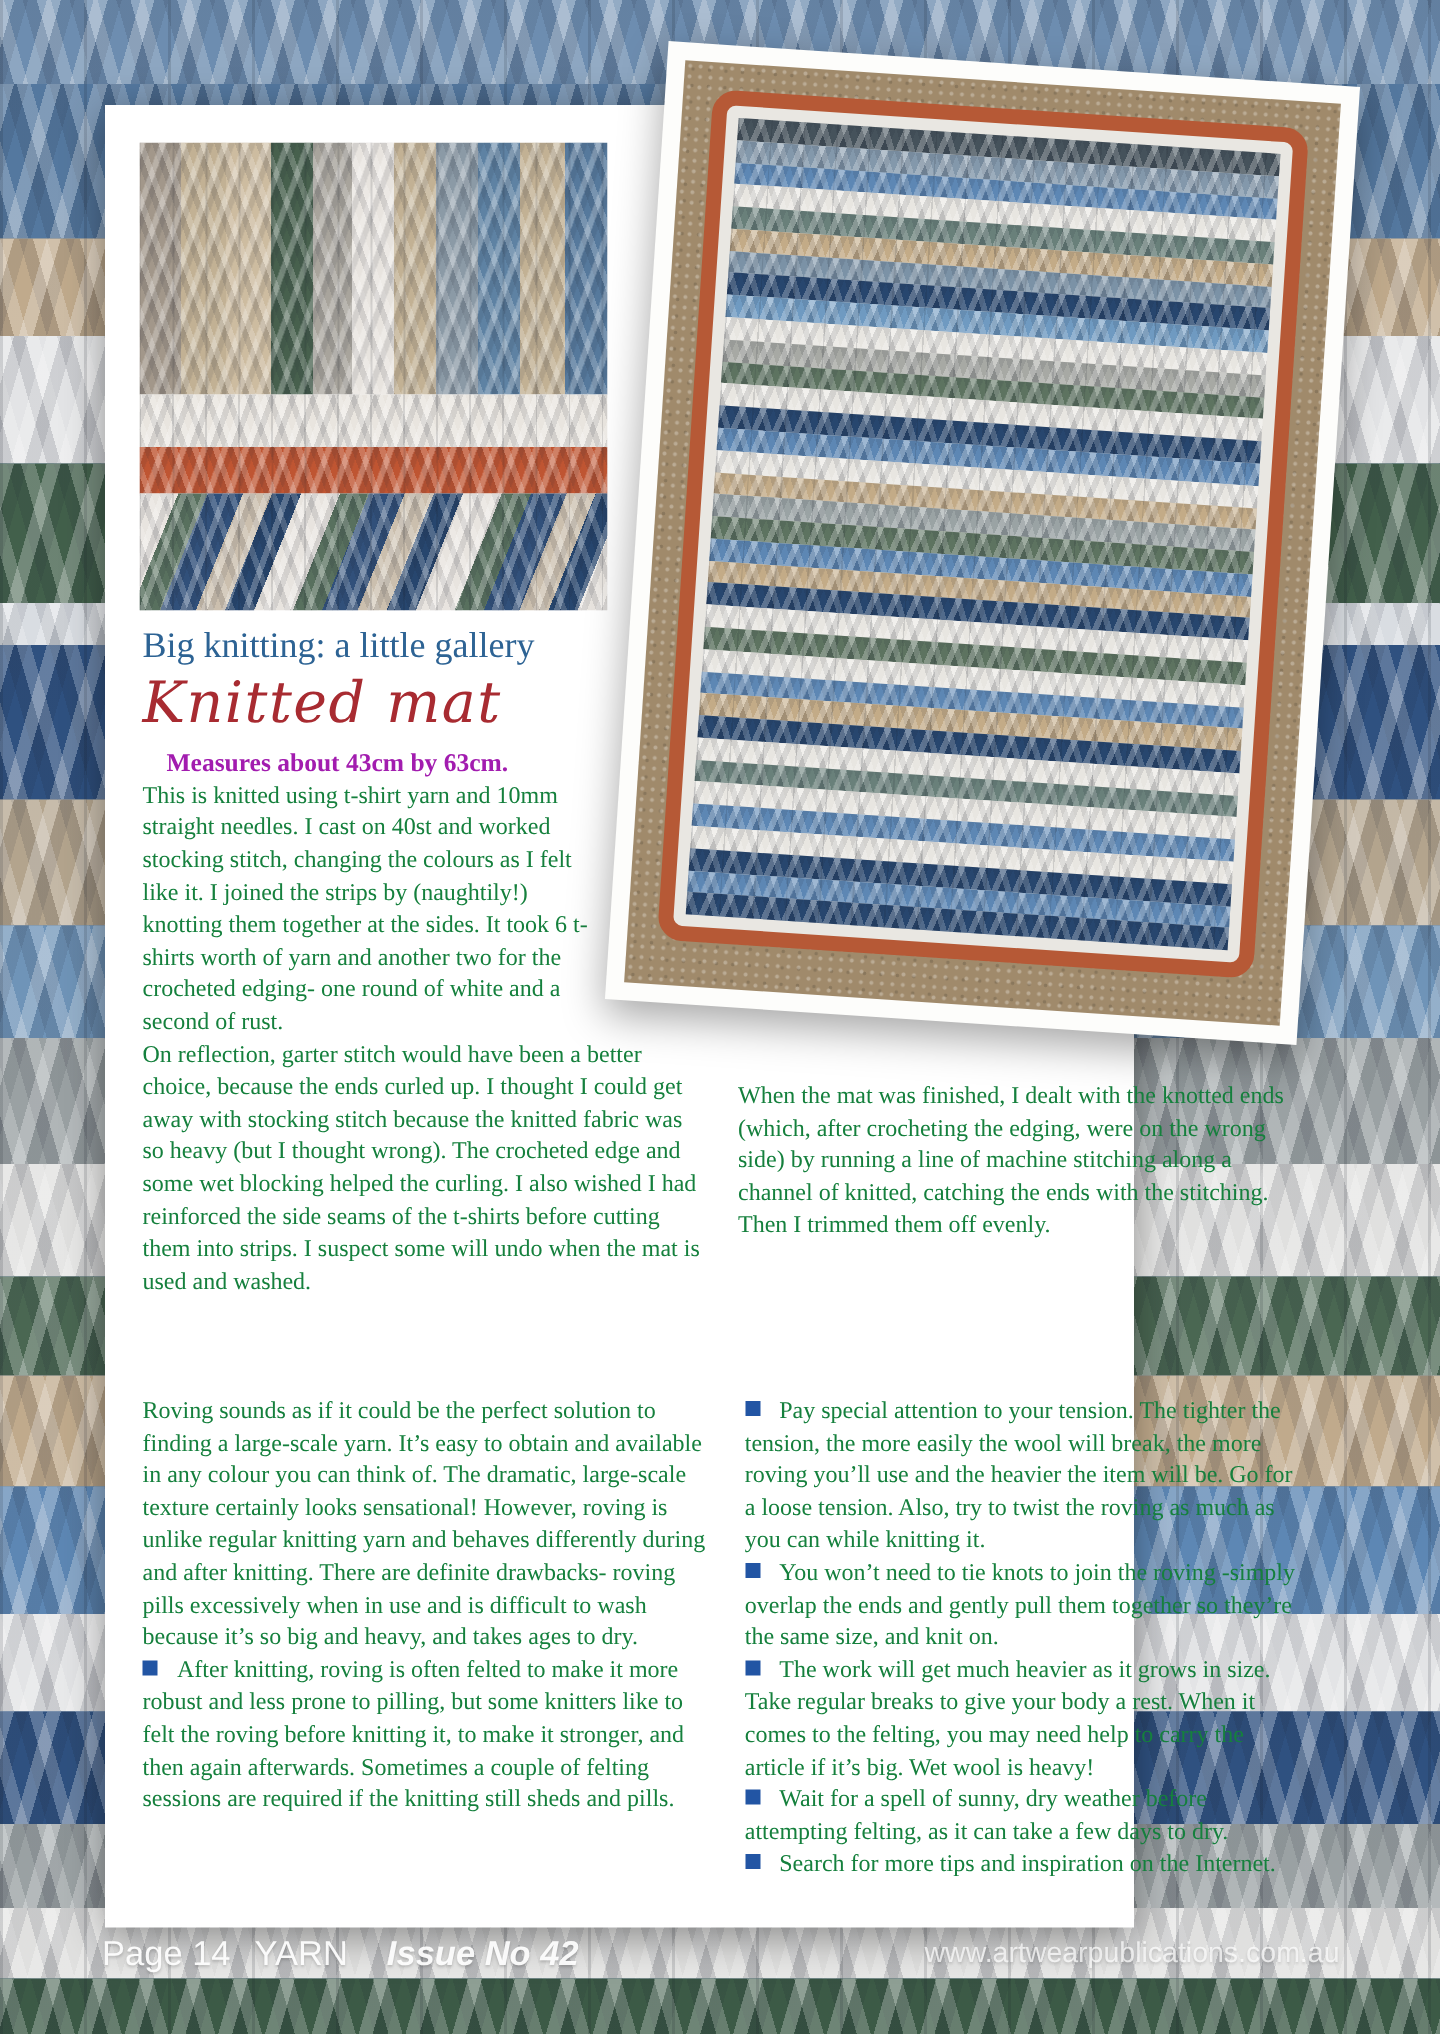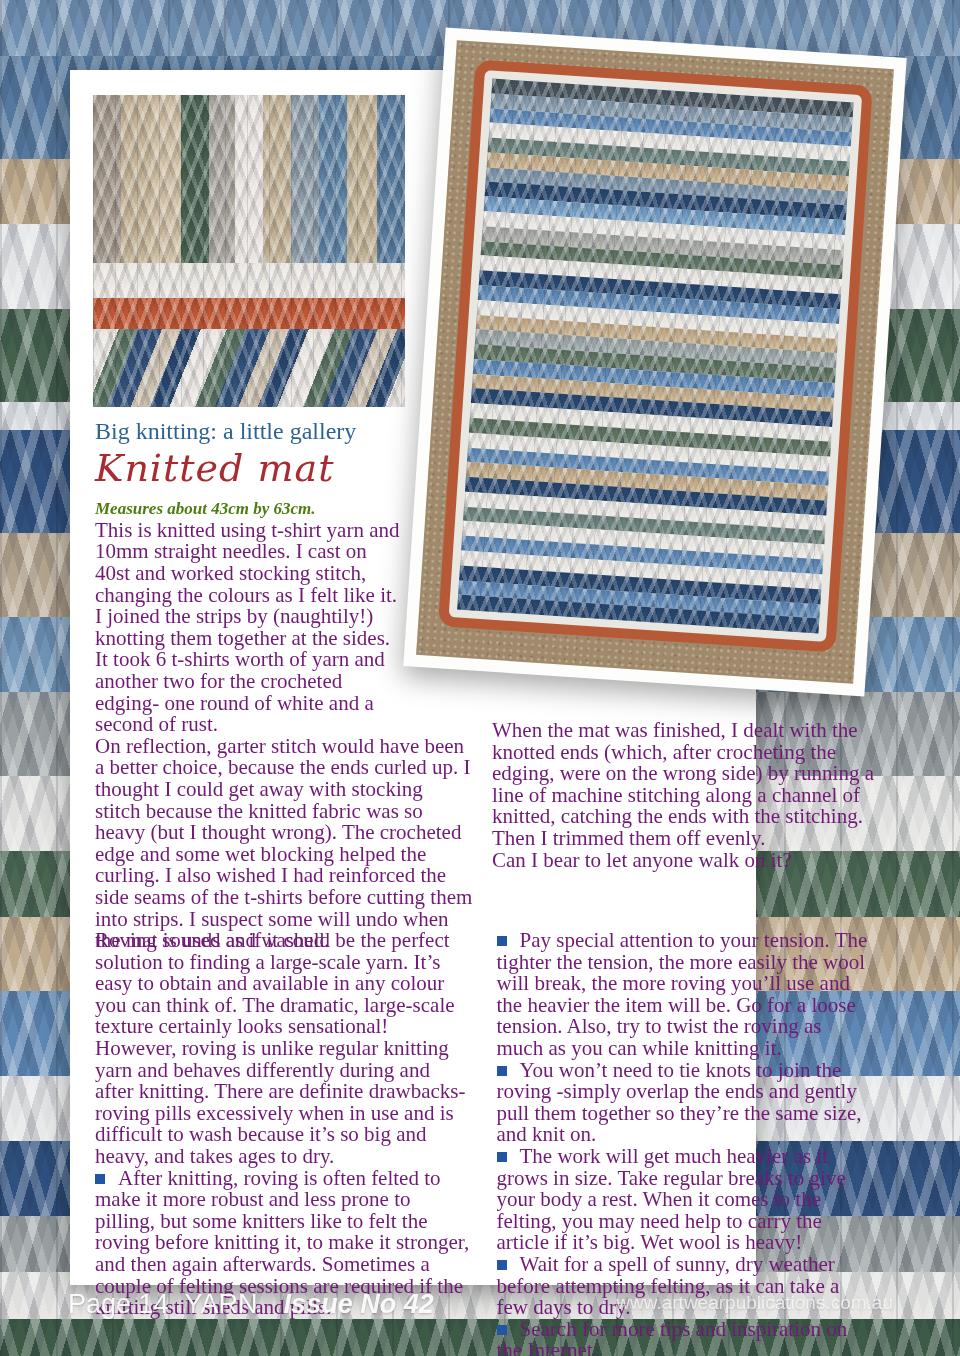--- a/index.html
+++ b/index.html
@@ -76,43 +76,43 @@
   .mat .stripe{flex:1 1 0;}
 
   
   .text-left{position:absolute;left:25px;top:348px;width:378px;}
   .kicker{font-size:24px;color:#2d6394;margin:0 0 4px 0;}
   .script-title{
     font-family:"DejaVu Serif",serif;font-style:italic;
     font-size:38px;line-height:1.05;color:#a82b31;margin:0 0 10px 0;font-weight:500;
     letter-spacing:1px;
   }
-  .lead{font-weight:bold;font-size:17px;color:#4d7c0f;margin:0 0 1px 0;font-style:italic;}
-  .bodytext{font-size:21px;line-height:21.6px;color:#701a75;margin:0;}
+  .lead{font-weight:bold;font-size:17px;color:#a21caf;margin:0 0 1px 16px;}
+  .bodytext{font-size:16px;line-height:21.6px;color:#15803d;margin:0;}
   .para-narrow{width:312px;}
   .text-right{position:absolute;left:422px;top:650px;width:382px;}
   .question{margin:0;}
   .h1{
     position:absolute;left:25px;top:790px;width:790px;margin:0;
     font-family:"DejaVu Serif",serif;font-weight:bold;
     font-size:45px;line-height:1.1;color:#1d5cad;letter-spacing:-1px;
   }
   .cols{position:absolute;left:25px;top:860px;width:777px;display:flex;gap:26px;}
   .col{flex:1 1 0;}
   .tips-lead{font-weight:bold;color:#1e4f94;font-size:16.6px;line-height:21.6px;margin:0;}
   .tip{margin:0;}
   .bullet{
     display:inline-block;width:10px;height:10px;background:#2255a4;
     margin-right:13px;vertical-align:1px;
   }
 
   
   .footer{position:absolute;left:0;top:1289px;width:960px;z-index:3;
     font-family:"Liberation Sans",sans-serif;color:#fff;}
-  .footer-left{position:absolute;left:68px;top:0;font-size:27px;
+  .footer-left{position:absolute;left:68px;top:0;font-size:23px;
     color:rgba(255,255,255,.93);text-shadow:0 1px 2px rgba(0,0,0,.18);}
   .footer-left .mag{margin-left:16px;}
   .footer-left .issue{margin-left:26px;font-style:italic;font-weight:bold;}
   .footer-right{position:absolute;right:67px;top:3px;font-size:19px;
     color:rgba(255,255,255,.72);text-shadow:0 1px 2px rgba(0,0,0,.15);}
 </style>
 </head>
 <body>
 
 <div class="bg">
@@ -168,21 +168,20 @@
   <div class="text-left">
     <div class="kicker">Big knitting: a little gallery</div>
     <div class="script-title">Knitted mat</div>
     <p class="lead">Measures about 43cm by 63cm.</p>
     <p class="bodytext para-narrow">This is knitted using t-shirt yarn and 10mm straight needles. I cast on 40st and worked stocking stitch, changing the colours as I felt like it. I joined the strips by (naughtily!) knotting them together at the sides. It took 6 t-shirts worth of yarn and another two for the crocheted edging- one round of white and a second of rust.</p>
     <p class="bodytext">On reflection, garter stitch would have been a better choice, because the ends curled up. I thought I could get away with stocking stitch because the knitted fabric was so heavy (but I thought wrong). The crocheted edge and some wet blocking helped the curling. I also wished I had reinforced the side seams of the t-shirts before cutting them into strips. I suspect some will undo when the mat is used and washed.</p>
   </div>
 
   <div class="text-right">
     <p class="bodytext">When the mat was finished, I dealt with the knotted ends (which, after crocheting the edging, were on the wrong side) by running a line of machine stitching along a channel of knitted, catching the ends with the stitching. Then I trimmed them off evenly.</p>
-    <p class="bodytext question">Can I bear to let anyone walk on it?</p>
   </div>
 
 
   <div class="cols">
     <div class="col">
       <p class="bodytext">Roving sounds as if it could be the perfect solution to finding a large-scale yarn. It’s easy to obtain and available in any colour you can think of. The dramatic, large-scale texture certainly looks sensational! However, roving is unlike regular knitting yarn and behaves differently during and after knitting. There are definite drawbacks- roving pills excessively when in use and is difficult to wash because it’s so big and heavy, and takes ages to dry.</p>
       <div>
 
           <p class="bodytext tip"><span class="bullet"></span><span>After knitting, roving is often felted to make it more robust and less prone to pilling, but some knitters like to felt the roving before knitting it, to make it stronger, and then again afterwards. Sometimes a couple of felting sessions are required if the knitting still sheds and pills.</span></p>
         </div>

